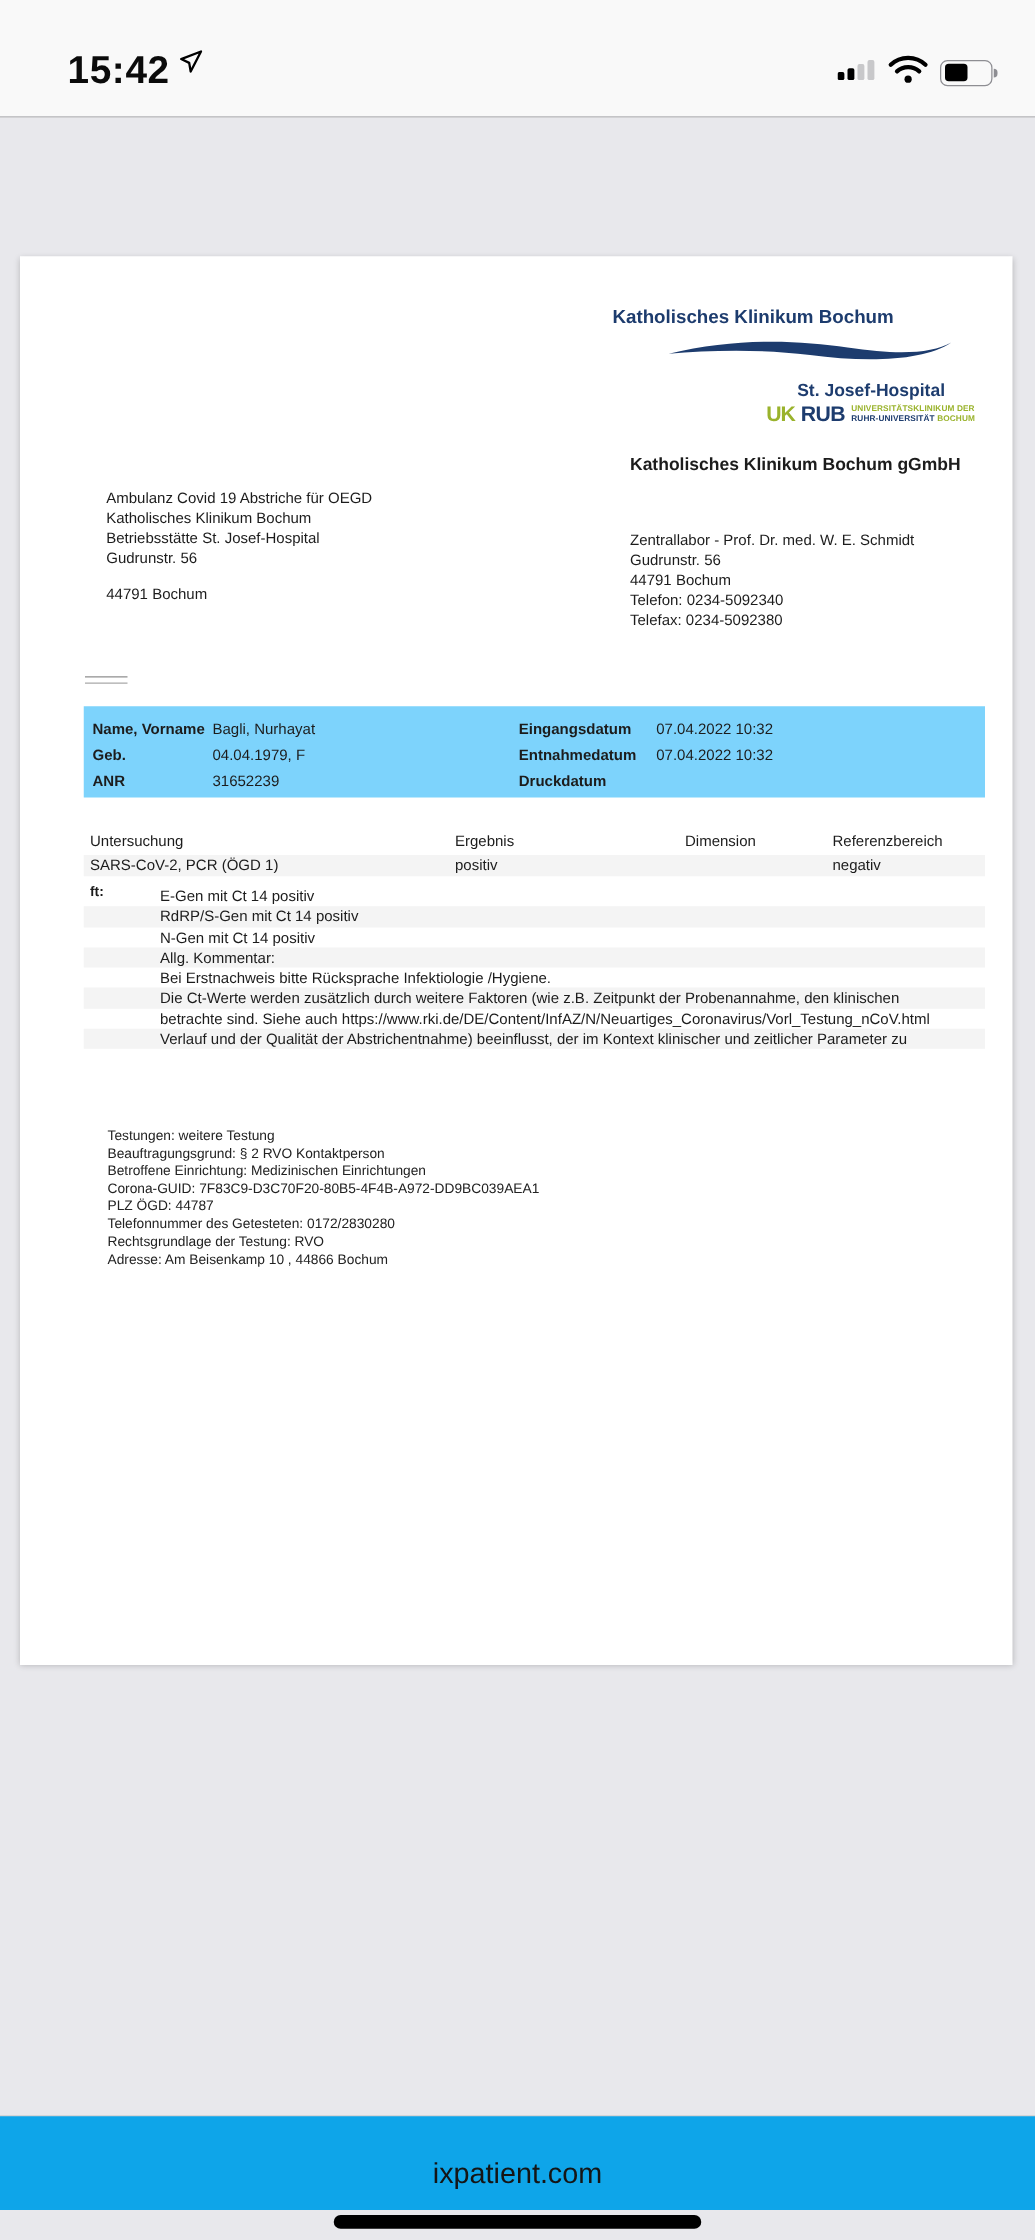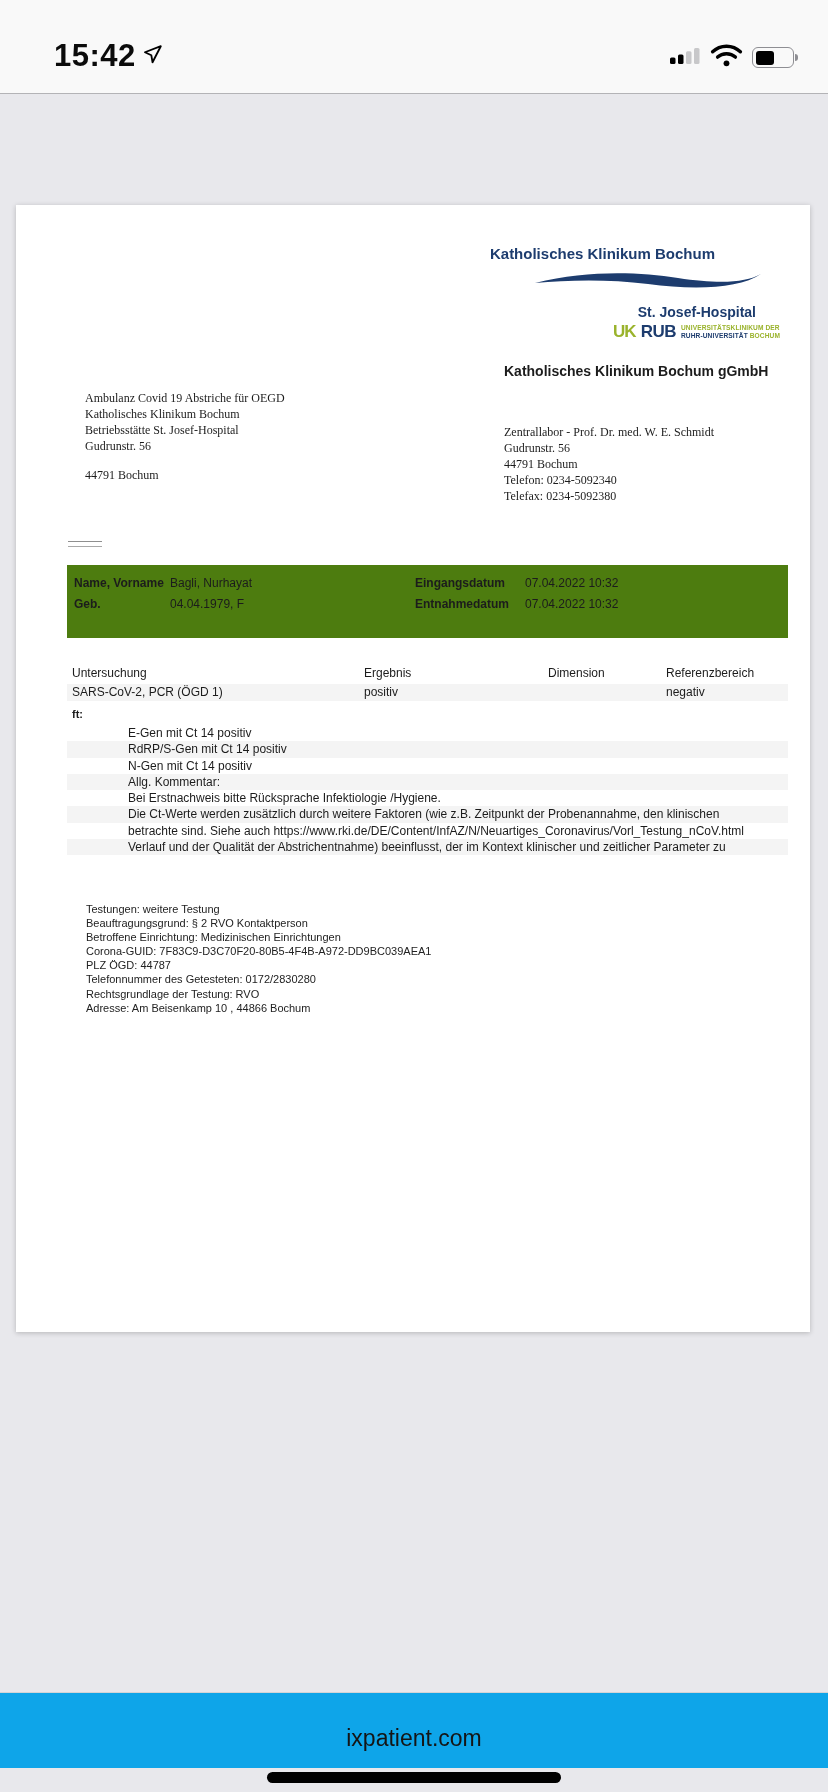--- a/index.html
+++ b/index.html
@@ -2,21 +2,21 @@
 <html><head>
 <meta charset="utf-8">
 <style>
   html,body{margin:0;padding:0;background:#444;}
   .screen{position:relative;width:828px;height:1792px;margin:0 auto;overflow:hidden;
           background:#e8e8ec;font-family:"Liberation Sans","DejaVu Sans",sans-serif;
           -webkit-font-smoothing:antialiased;}
   
   .status-bar{position:absolute;left:0;top:0;width:828px;height:94px;background:#f9f9f9;
               border-bottom:1px solid #b3b3b6;box-sizing:border-box;}
-  .sb-left{position:absolute;left:54px;top:38px;display:flex;align-items:center;gap:6px;}
+  .sb-left{position:absolute;left:54px;top:38px;display:flex;gap:6px;}
   .sb-time{font-size:31px;font-weight:700;color:#0b0b0b;letter-spacing:.5px;}
   .sb-right{position:absolute;right:34px;top:44px;display:flex;align-items:center;gap:9px;}
   .battery{position:relative;width:42px;height:21px;border:1.6px solid #8e8e93;border-radius:6px;
            background:#f9f9f9;box-sizing:border-box;}
   .battery .fill{position:absolute;left:2.5px;top:2.5px;bottom:2.5px;width:45%;background:#000;border-radius:3px;}
   .battery .cap{position:absolute;right:-5px;top:6px;width:3px;height:7px;background:#8e8e93;
                 border-radius:0 3px 3px 0;}
   
   .viewer{position:absolute;left:0;top:95px;width:828px;height:1597px;background:#e8e8ec;}
   .page{position:absolute;left:16px;top:110px;width:794px;height:1127px;background:#fff;
@@ -24,24 +24,24 @@
   .abs{position:absolute;white-space:nowrap;}
   .navy{color:#1d3c6e;}
   .green{color:#9ab32c;}
   .logo-clinic{font-size:15px;font-weight:700;}
   .logo-hospital{font-size:14px;font-weight:700;}
   .ukrub{display:flex;align-items:flex-start;gap:5px;}
   .ukrub .uk{font-size:17px;font-weight:700;letter-spacing:-1px;line-height:15px;}
   .ukrub .rub{font-size:17px;font-weight:800;letter-spacing:-.5px;line-height:15px;}
   .ukrub .uni{font-size:6.6px;font-weight:700;line-height:7.5px;letter-spacing:.1px;}
   .org-title{font-size:14px;font-weight:700;}
-  .addr{line-height:16px;font-size:12px;font-family:Liberation Serif, serif;}
+  .addr{line-height:16px;font-size:12px;}
   .addr .gap{margin-top:13px;}
   .dash{width:34px;height:4px;border-top:1px solid #8f8f8f;border-bottom:1px solid #a9a9a9;}
-  .pbox{background:#4d7c0f;}
+  .pbox{background:#7dd3fc;}
   .prow{position:relative;height:21px;}
   .prow span{position:absolute;top:0;white-space:nowrap;}
   .pl{font-weight:700;}
   .c1{left:7px;} .c2{left:103px;} .c3{left:348px;font-weight:700;} .c4{left:458px;}
   .rh span{position:absolute;top:0;white-space:nowrap;}
   .h1{left:56px;} .h2{left:348px;} .h3{left:532px;} .h4{left:650px;}
   .rrow{background:#f4f4f4;height:17px;}
   .rrow span{position:absolute;top:1px;white-space:nowrap;}
   .r1{left:5px;} .r2{left:297px;} .r3{left:599px;}
   .ft-label{font-size:11px;font-weight:700;}
@@ -137,36 +137,42 @@
           <span class="c2">Bagli, Nurhayat</span>
           <span class="c3">Eingangsdatum</span>
           <span class="c4">07.04.2022 10:32</span>
         </div>
         <div class="prow">
           <span class="c1 pl">Geb.</span>
           <span class="c2">04.04.1979, F</span>
           <span class="c3">Entnahmedatum</span>
           <span class="c4">07.04.2022 10:32</span>
         </div>
+        <div class="prow">
+          <span class="c1 pl">ANR</span>
+          <span class="c2">31652239</span>
+          <span class="c3">Druckdatum</span>
+          <span class="c4"></span>
+        </div>
       </div>
 
       <div class="abs rh" style="left:0;top:461px;width:794px;height:16px;">
         <span class="h1">Untersuchung</span>
         <span class="h2">Ergebnis</span>
         <span class="h3">Dimension</span>
         <span class="h4">Referenzbereich</span>
       </div>
       <div class="abs rrow" style="left:51px;top:479px;width:721px;">
         <span class="r1">SARS-CoV-2, PCR (ÖGD 1)</span>
         <span class="r2">positiv</span>
         <span class="r3">negativ</span>
       </div>
 
       <div class="abs ft-label" style="left:56px;top:503px;">ft:</div>
-      <div class="abs ft-rows" style="left:51px;top:520px;">
+      <div class="abs ft-rows" style="left:51px;top:504px;">
         <div class="ft-row">E-Gen mit Ct 14 positiv</div>
         <div class="ft-row">RdRP/S-Gen mit Ct 14 positiv</div>
         <div class="ft-row">N-Gen mit Ct 14 positiv</div>
         <div class="ft-row">Allg. Kommentar:</div>
         <div class="ft-row">Bei Erstnachweis bitte Rücksprache Infektiologie  /Hygiene.</div>
         <div class="ft-row">Die Ct-Werte werden zusätzlich durch weitere Faktoren (wie z.B. Zeitpunkt der Probenannahme, den klinischen</div>
         <div class="ft-row">betrachte sind. Siehe auch https://www.rki.de/DE/Content/InfAZ/N/Neuartiges_Coronavirus/Vorl_Testung_nCoV.html</div>
         <div class="ft-row">Verlauf und der Qualität der Abstrichentnahme) beeinflusst, der im Kontext klinischer und zeitlicher Parameter zu</div>
       </div>
 

